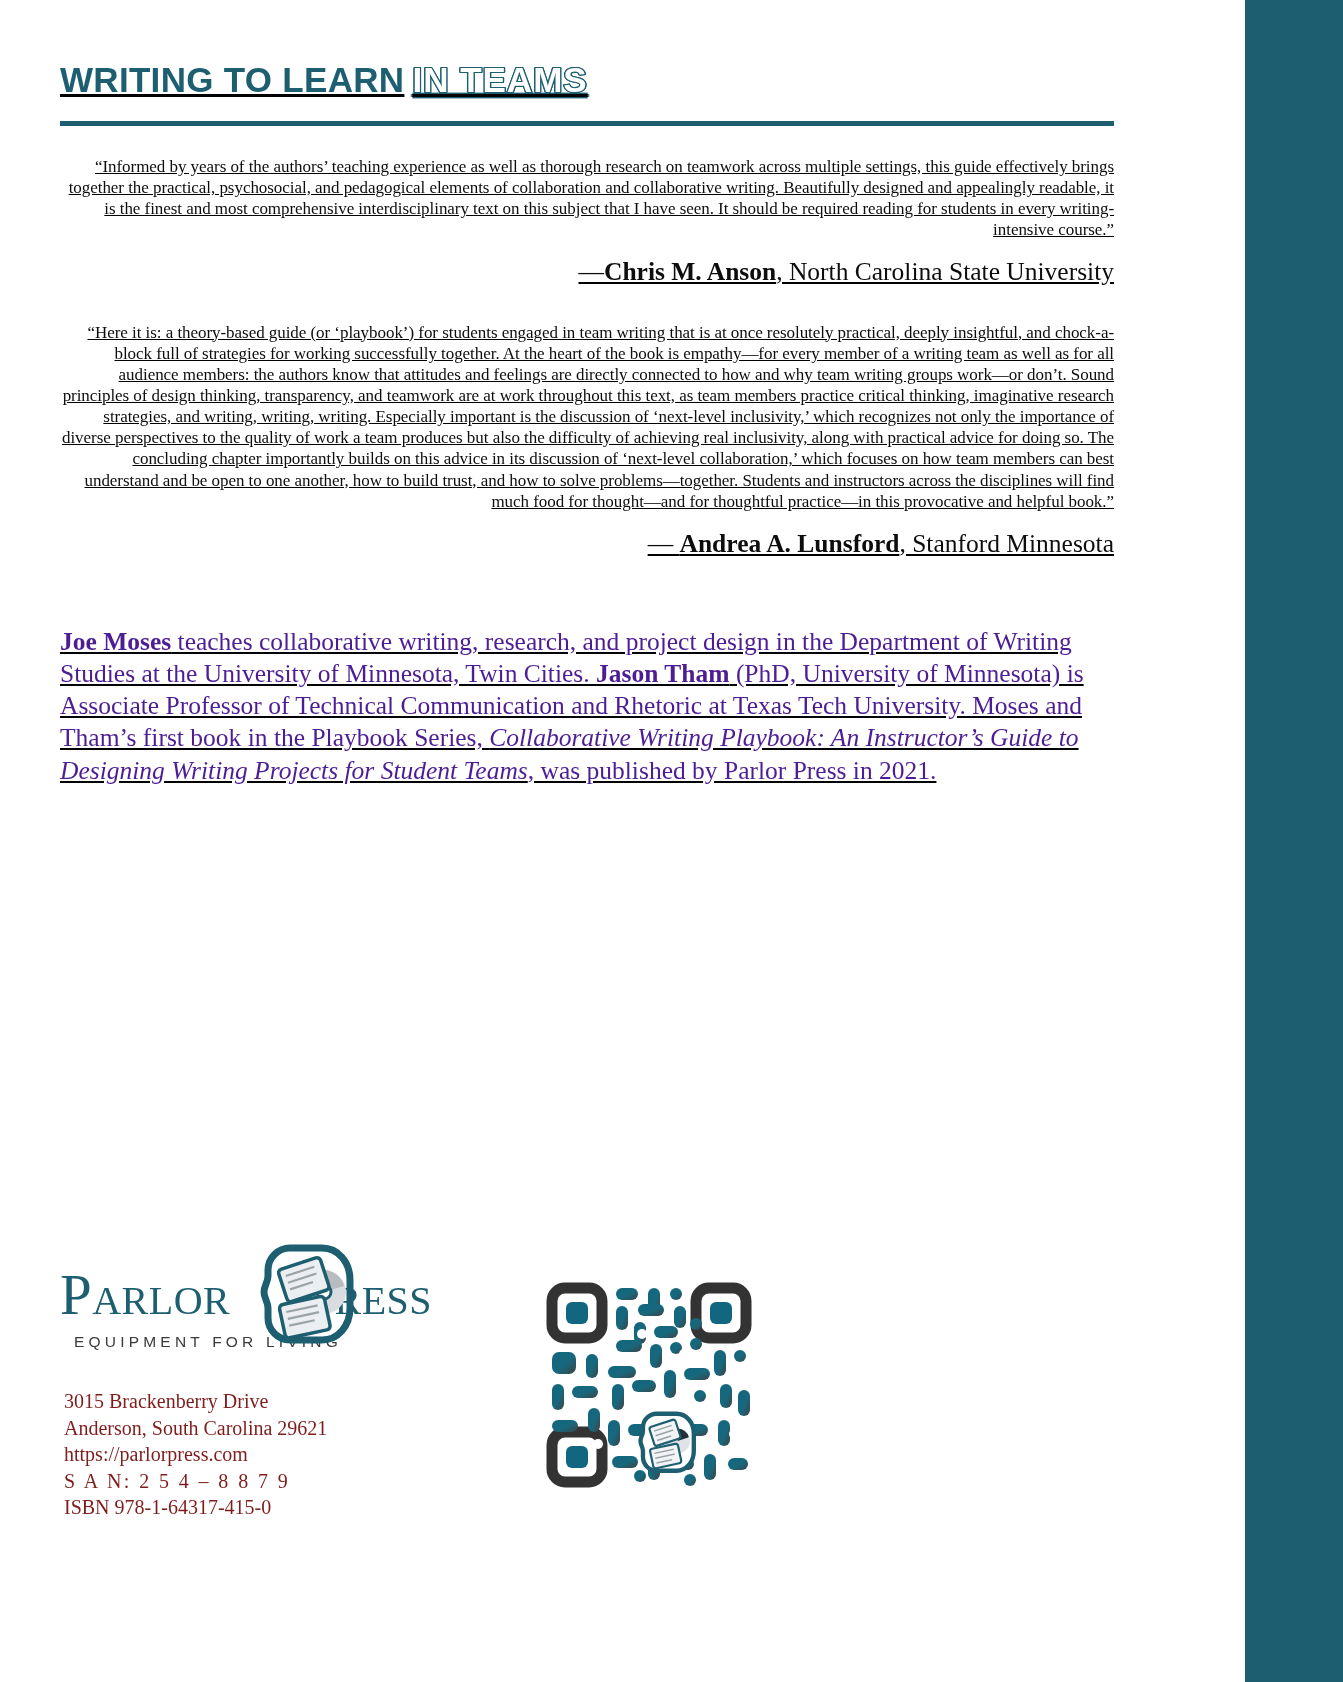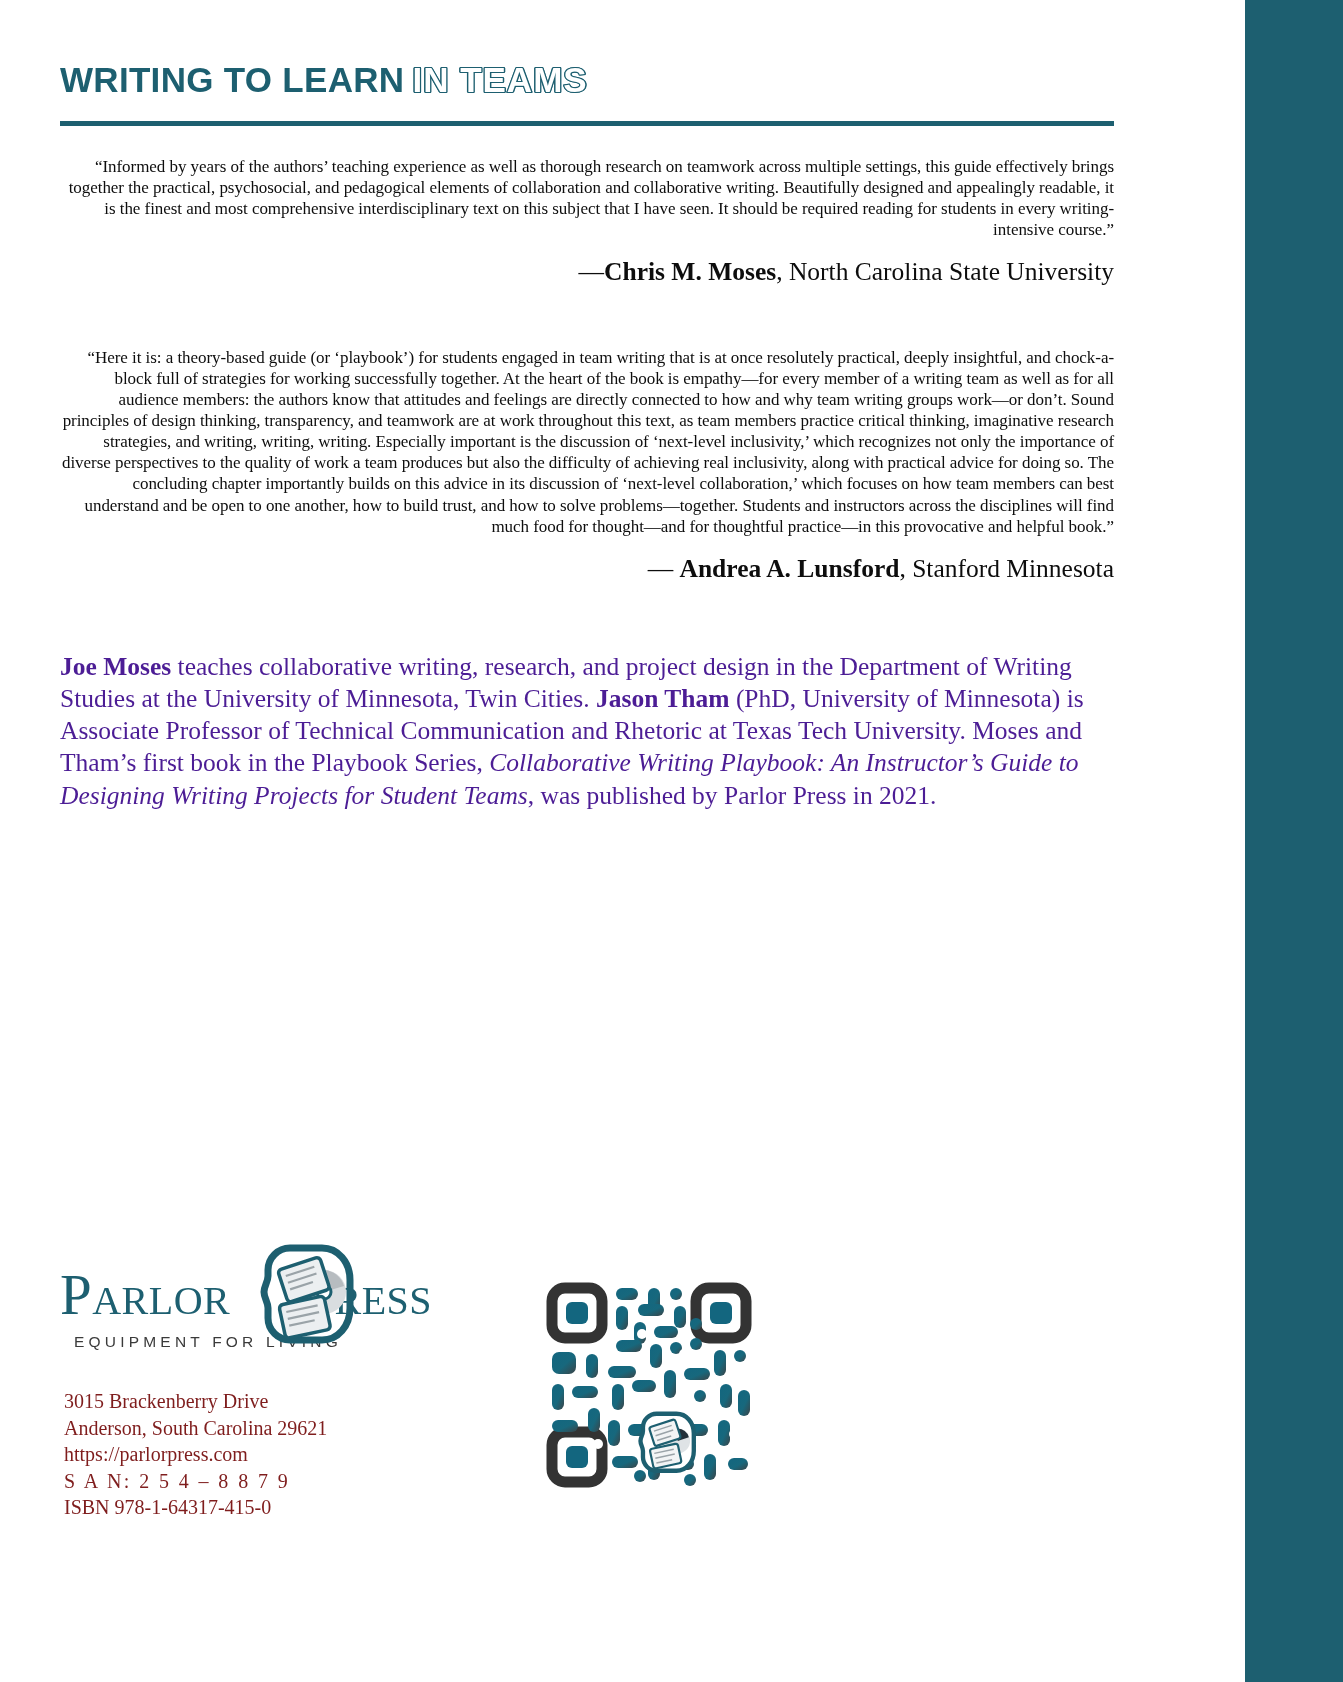--- a/index.html
+++ b/index.html
@@ -43,20 +43,21 @@
   }
 
   .content {
     position: absolute;
     left: 0;
     top: 0;
     width: 1172px;
     height: 1682px;
     background: #ffffff;
     padding: 0 58px 0 60px;
+    text-decoration: underline;
   }
 
   
   .title-block {
     padding-top: 62px;
   }
   .title {
     font-family: "Liberation Sans", "DejaVu Sans", sans-serif;
     font-weight: bold;
     font-size: 35px;
@@ -85,21 +86,21 @@
 
   
   .blurb {
     font-size: 17px;
     line-height: 1.245;
     color: #0d0d0d;
     text-align: right;
     margin-top: 30px;
     letter-spacing: -0.05px;
   }
-  .blurb.second { margin-top: 58px; }
+  .blurb.second { margin-top: 33px; }
 
   .attrib {
     font-size: 25.5px;
     line-height: 1.3;
     color: #0d0d0d;
     text-align: right;
     margin-top: 15px;
   }
   .attrib b { font-weight: bold; }
 
@@ -188,21 +189,21 @@
   </div>
 
   <div class="content">
 
     <div class="title-block">
       <div class="title"><span class="solid">WRITING TO LEARN</span><span class="outline">IN TEAMS</span></div>
       <div class="title-rule"></div>
     </div>
 
     <p class="blurb">“Informed by years of the authors’ teaching experience as well as thorough research on teamwork across multiple settings, this guide effectively brings together the practical, psychosocial, and pedagogical elements of collaboration and collaborative writing. Beautifully designed and appealingly readable, it is the finest and most comprehensive interdisciplinary text on this subject that I have seen. It should be required reading for students in every writing-intensive course.”</p>
-    <p class="attrib"><span>—</span><b>Chris M. Moses</b><span>, North Carolina State University</span></p>
+    <p class="attrib"><span>—</span><b>Chris M. Anson</b><span>, North Carolina State University</span></p>
 
     <p class="blurb second">“Here it is: a theory-based guide (or ‘playbook’) for students engaged in team writing that is at once resolutely practical, deeply insightful, and chock-a-block full of strategies for working successfully together. At the heart of the book is empathy—for every member of a writing team as well as for all audience members: the authors know that attitudes and feelings are directly connected to how and why team writing groups work—or don’t. Sound principles of design thinking, transparency, and teamwork are at work throughout this text, as team members practice critical thinking, imaginative research strategies, and writing, writing, writing. Especially important is the discussion of ‘next-level inclusivity,’ which recognizes not only the importance of diverse perspectives to the quality of work a team produces but also the difficulty of achieving real inclusivity, along with practical advice for doing so. The concluding chapter importantly builds on this advice in its discussion of ‘next-level collaboration,’ which focuses on how team members can best understand and be open to one another, how to build trust, and how to solve problems—together. Students and instructors across the disciplines will find much food for thought—and for thoughtful practice—in this provocative and helpful book.”</p>
     <p class="attrib"><span>— </span><b>Andrea A. Lunsford</b><span>, Stanford Minnesota</span></p>
 
     <p class="bio"><b>Joe Moses</b><span> teaches collaborative writing, research, and project design in the Department of Writing Studies at the University of Minnesota, Twin Cities. </span><b>Jason Tham</b><span> (PhD, University of Minnesota) is Associate Professor of Technical Communication and Rhetoric at Texas Tech University. Moses and Tham’s first book in the Playbook Series, </span><i>Collaborative Writing Playbook: An Instructor’s Guide to Designing Writing Projects for Student Teams</i><span>, was published by Parlor Press in 2021.</span></p>
 
   </div>
 
   <div class="footer">
 

